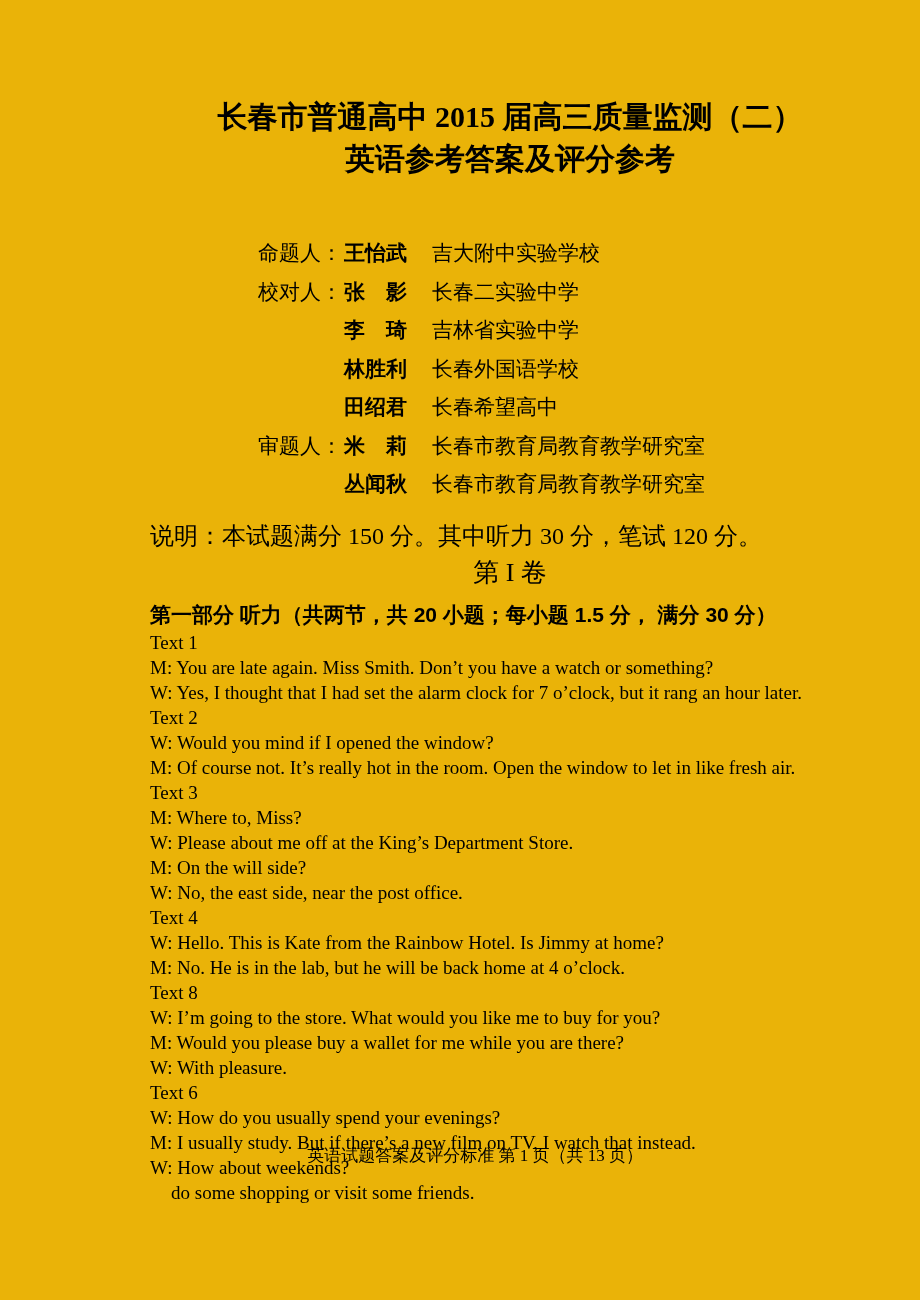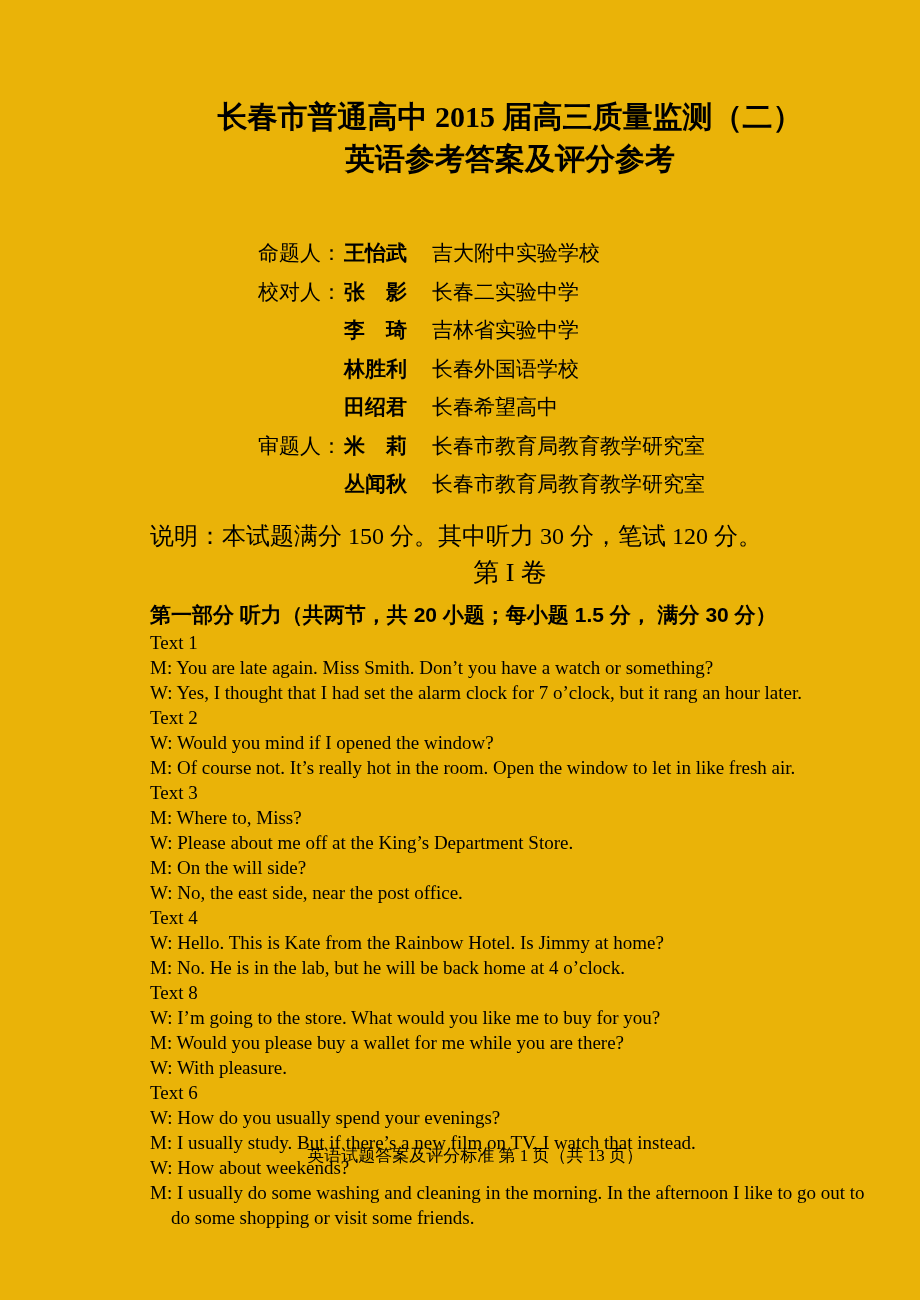--- a/index.html
+++ b/index.html
@@ -130,20 +130,19 @@
         <div class="transcript-line">W: Hello. This is Kate from the Rainbow Hotel. Is Jimmy at home?</div>
         <div class="transcript-line">M: No. He is in the lab, but he will be back home at 4 o’clock.</div>
         <div class="transcript-line">Text 8</div>
         <div class="transcript-line">W: I’m going to the store. What would you like me to buy for you?</div>
         <div class="transcript-line">M: Would you please buy a wallet for me while you are there?</div>
         <div class="transcript-line">W: With pleasure.</div>
         <div class="transcript-line">Text 6</div>
         <div class="transcript-line">W: How do you usually spend your evenings?</div>
         <div class="transcript-line">M: I usually study. But if there’s a new film on TV, I watch that instead.</div>
         <div class="transcript-line">W: How about weekends?</div>
-        <div class="transcript-line">M: I usually do some washing and cleaning in the morning. In the afternoon I like to go out to</div>
         <div class="transcript-line indent">do some shopping or visit some friends.</div>
       </div>
 
   </div>
 
   <div class="footer">英语试题答案及评分标准 第 1 页（共 13 页）</div>
 </div>
 
 </body></html>

